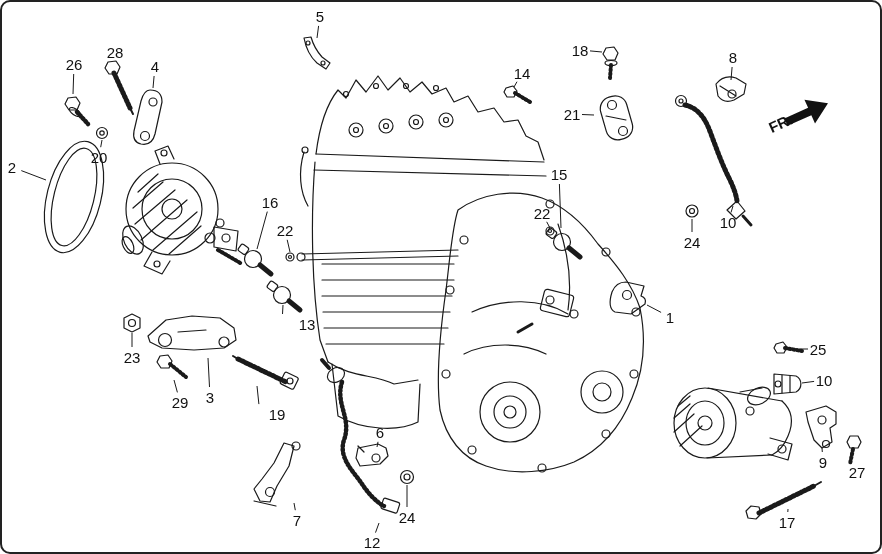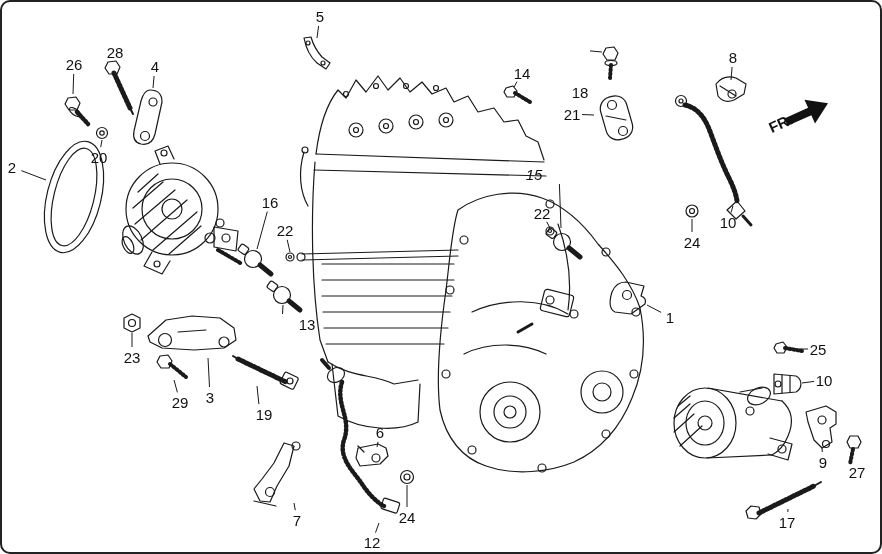--- a/index.html
+++ b/index.html
@@ -300,38 +300,38 @@
       <line x1="373.5" y1="530.6" x2="377" y2="521" stroke="#1a1a1a" stroke-width="1"></line>
       <line x1="405.0" y1="505.0" x2="405" y2="483" stroke="#1a1a1a" stroke-width="1"></line>
       <line x1="785.8" y1="510.0" x2="786" y2="507" stroke="#1a1a1a" stroke-width="1"></line>
     </svg>
 
   <div class="layer">
       <div class="callout" style="left: 318px; top: 14px;">5</div>
       <div class="callout" style="left: 72px; top: 62px;">26</div>
       <div class="callout" style="left: 113px; top: 50px;">28</div>
       <div class="callout" style="left: 153px; top: 64px;">4</div>
-      <div class="callout" style="left: 578px; top: 48px; margin-top: 42px;">18</div>
+      <div class="callout" style="left: 578px; top: 48px;">18</div>
       <div class="callout" style="left: 520px; top: 71px;">14</div>
       <div class="callout" style="left: 731px; top: 55px;">8</div>
       <div class="callout" style="left: 570px; top: 112px;">21</div>
       <div class="callout" style="left: 10px; top: 165px;">2</div>
       <div class="callout" style="left: 97px; top: 155px; text-align: center;">20</div>
       <div class="callout" style="left: 268px; top: 200px; text-align: right;">16</div>
       <div class="callout" style="left: 283px; top: 228px;">22</div>
       <div class="callout" style="left: 280px; top: 322px; margin-left: 25px;">13</div>
-      <div class="callout" style="left: 532px; top: 172px; font-style: italic;">15</div>
+      <div class="callout" style="left: 557px; top: 172px;">15</div>
       <div class="callout" style="left: 540px; top: 211px;">22</div>
       <div class="callout" style="left: 726px; top: 220px;">10</div>
       <div class="callout" style="left: 690px; top: 240px;">24</div>
       <div class="callout" style="left: 668px; top: 315px;">1</div>
       <div class="callout" style="left: 130px; top: 355px;">23</div>
       <div class="callout" style="left: 208px; top: 395px;">3</div>
       <div class="callout" style="left: 178px; top: 400px;">29</div>
-      <div class="callout" style="left: 262px; top: 412px; text-align: center;">19</div>
+      <div class="callout" style="left: 275px; top: 412px; text-align: center;">19</div>
       <div class="callout" style="left: 816px; top: 347px;">25</div>
       <div class="callout" style="left: 822px; top: 378px;">10</div>
       <div class="callout" style="left: 821px; top: 460px;">9</div>
       <div class="callout" style="left: 855px; top: 470px;">27</div>
       <div class="callout" style="left: 378px; top: 430px;">6</div>
       <div class="callout" style="left: 295px; top: 518px;">7</div>
       <div class="callout" style="left: 370px; top: 540px;">12</div>
       <div class="callout" style="left: 405px; top: 515px;">24</div>
       <div class="callout" style="left: 785px; top: 520px;">17</div>
     </div>

